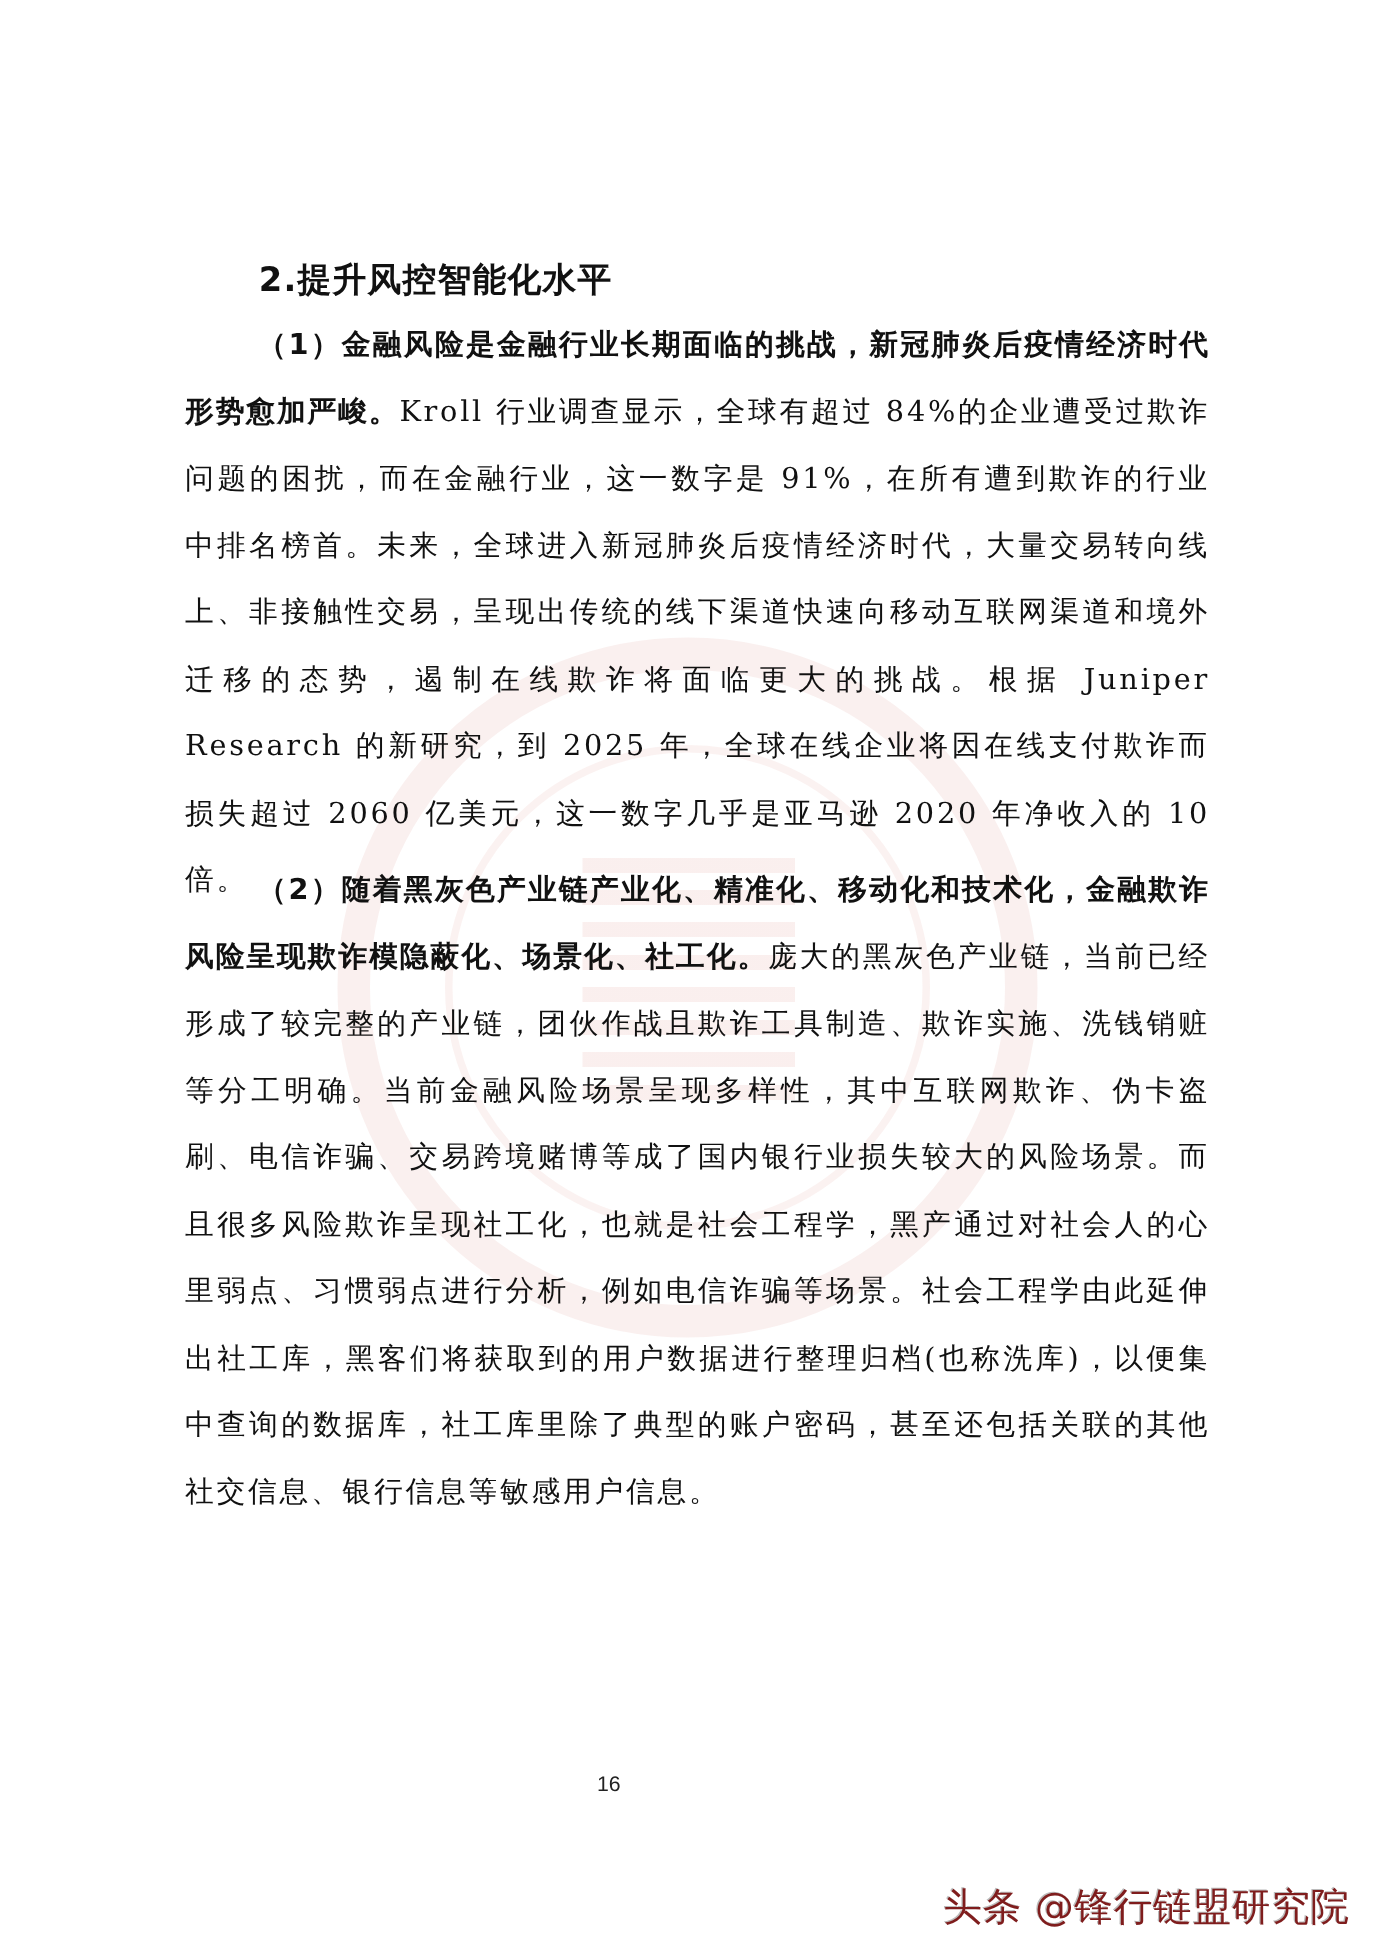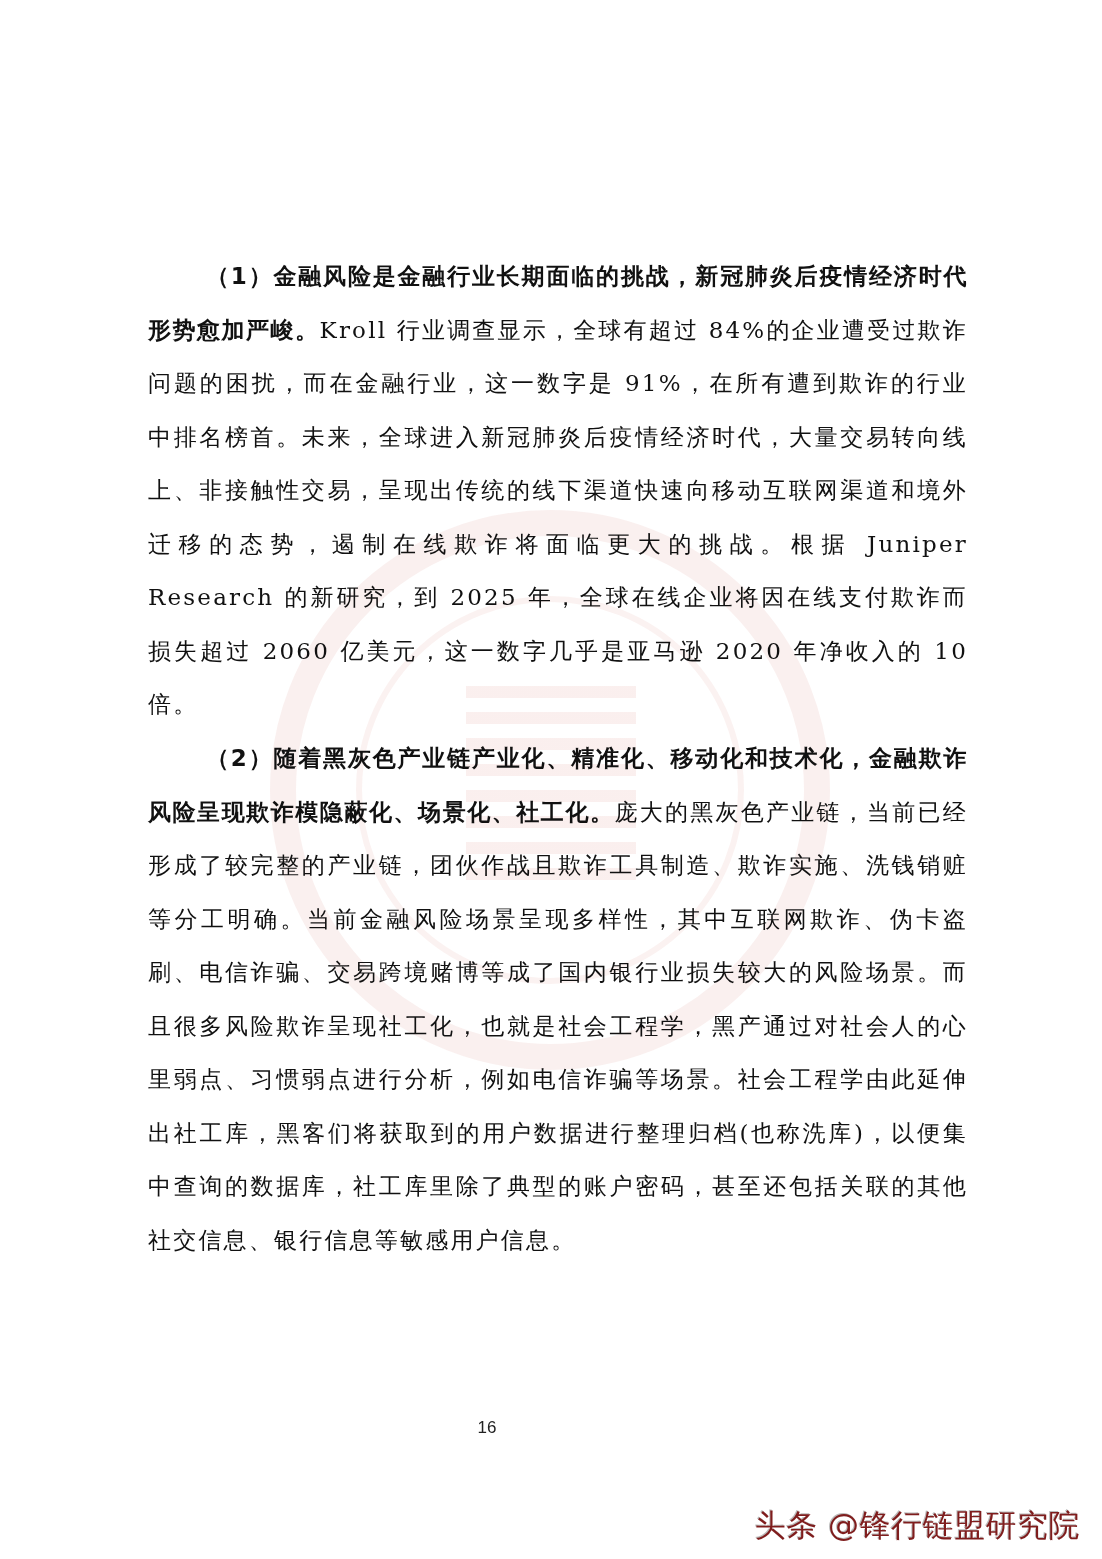--- a/index.html
+++ b/index.html
@@ -38,21 +38,21 @@
     letter-spacing: 2.2px;
     text-align: justify;
     text-indent: 58px;
   }
   .para .lead {
     font-weight: bold;
     font-family: "DejaVu Sans", "Liberation Sans", sans-serif;
     letter-spacing: 1.5px;
   }
   .p1 { top: 250px; }
-  .p2 { top: 732px; }
+  .p2 { top: 686px; }
   .page-number {
     position: absolute; left: 0; width: 974px; top: 1418px; text-align: center;
     font-family: "Liberation Sans", sans-serif; font-size: 17px; color: #222;
   }
   .footer-brand {
     position: absolute; right: 22px; top: 1505px;
     font-family: "DejaVu Sans", "Liberation Sans", sans-serif;
     font-size: 31px; color: #7f1d1d;
     text-shadow: 1px 1px 0 #ffffff, -1px -1px 0 #bbbbbb;
     letter-spacing: 0.5px;
@@ -60,20 +60,21 @@
 </style>
 </head>
 <body>
 
 <div class="watermark">
   <div class="watermark-inner"></div>
   <div class="watermark-bars"></div>
 </div>
 
 <div class="page">
+  <div class="heading">2.提升风控智能化水平</div>
 
   <div class="para p1">
     <span class="lead">（1）金融风险是金融行业长期面临的挑战，新冠肺炎后疫情经济时代形势愈加严峻。</span><span>Kroll 行业调查显示，全球有超过 84%的企业遭受过欺诈问题的困扰，而在金融行业，这一数字是 91%，在所有遭到欺诈的行业中排名榜首。未来，全球进入新冠肺炎后疫情经济时代，大量交易转向线上、非接触性交易，呈现出传统的线下渠道快速向移动互联网渠道和境外迁移的态势，遏制在线欺诈将面临更大的挑战。根据 Juniper Research 的新研究，到 2025 年，全球在线企业将因在线支付欺诈而损失超过 2060 亿美元，这一数字几乎是亚马逊 2020 年净收入的 10 倍。</span>
   </div>
 
   <div class="para p2">
     <span class="lead">（2）随着黑灰色产业链产业化、精准化、移动化和技术化，金融欺诈风险呈现欺诈模隐蔽化、场景化、社工化。</span><span>庞大的黑灰色产业链，当前已经形成了较完整的产业链，团伙作战且欺诈工具制造、欺诈实施、洗钱销赃等分工明确。当前金融风险场景呈现多样性，其中互联网欺诈、伪卡盗刷、电信诈骗、交易跨境赌博等成了国内银行业损失较大的风险场景。而且很多风险欺诈呈现社工化，也就是社会工程学，黑产通过对社会人的心里弱点、习惯弱点进行分析，例如电信诈骗等场景。社会工程学由此延伸出社工库，黑客们将获取到的用户数据进行整理归档(也称洗库)，以便集中查询的数据库，社工库里除了典型的账户密码，甚至还包括关联的其他社交信息、银行信息等敏感用户信息。</span>
   </div>
 
   <div class="page-number">16</div>

